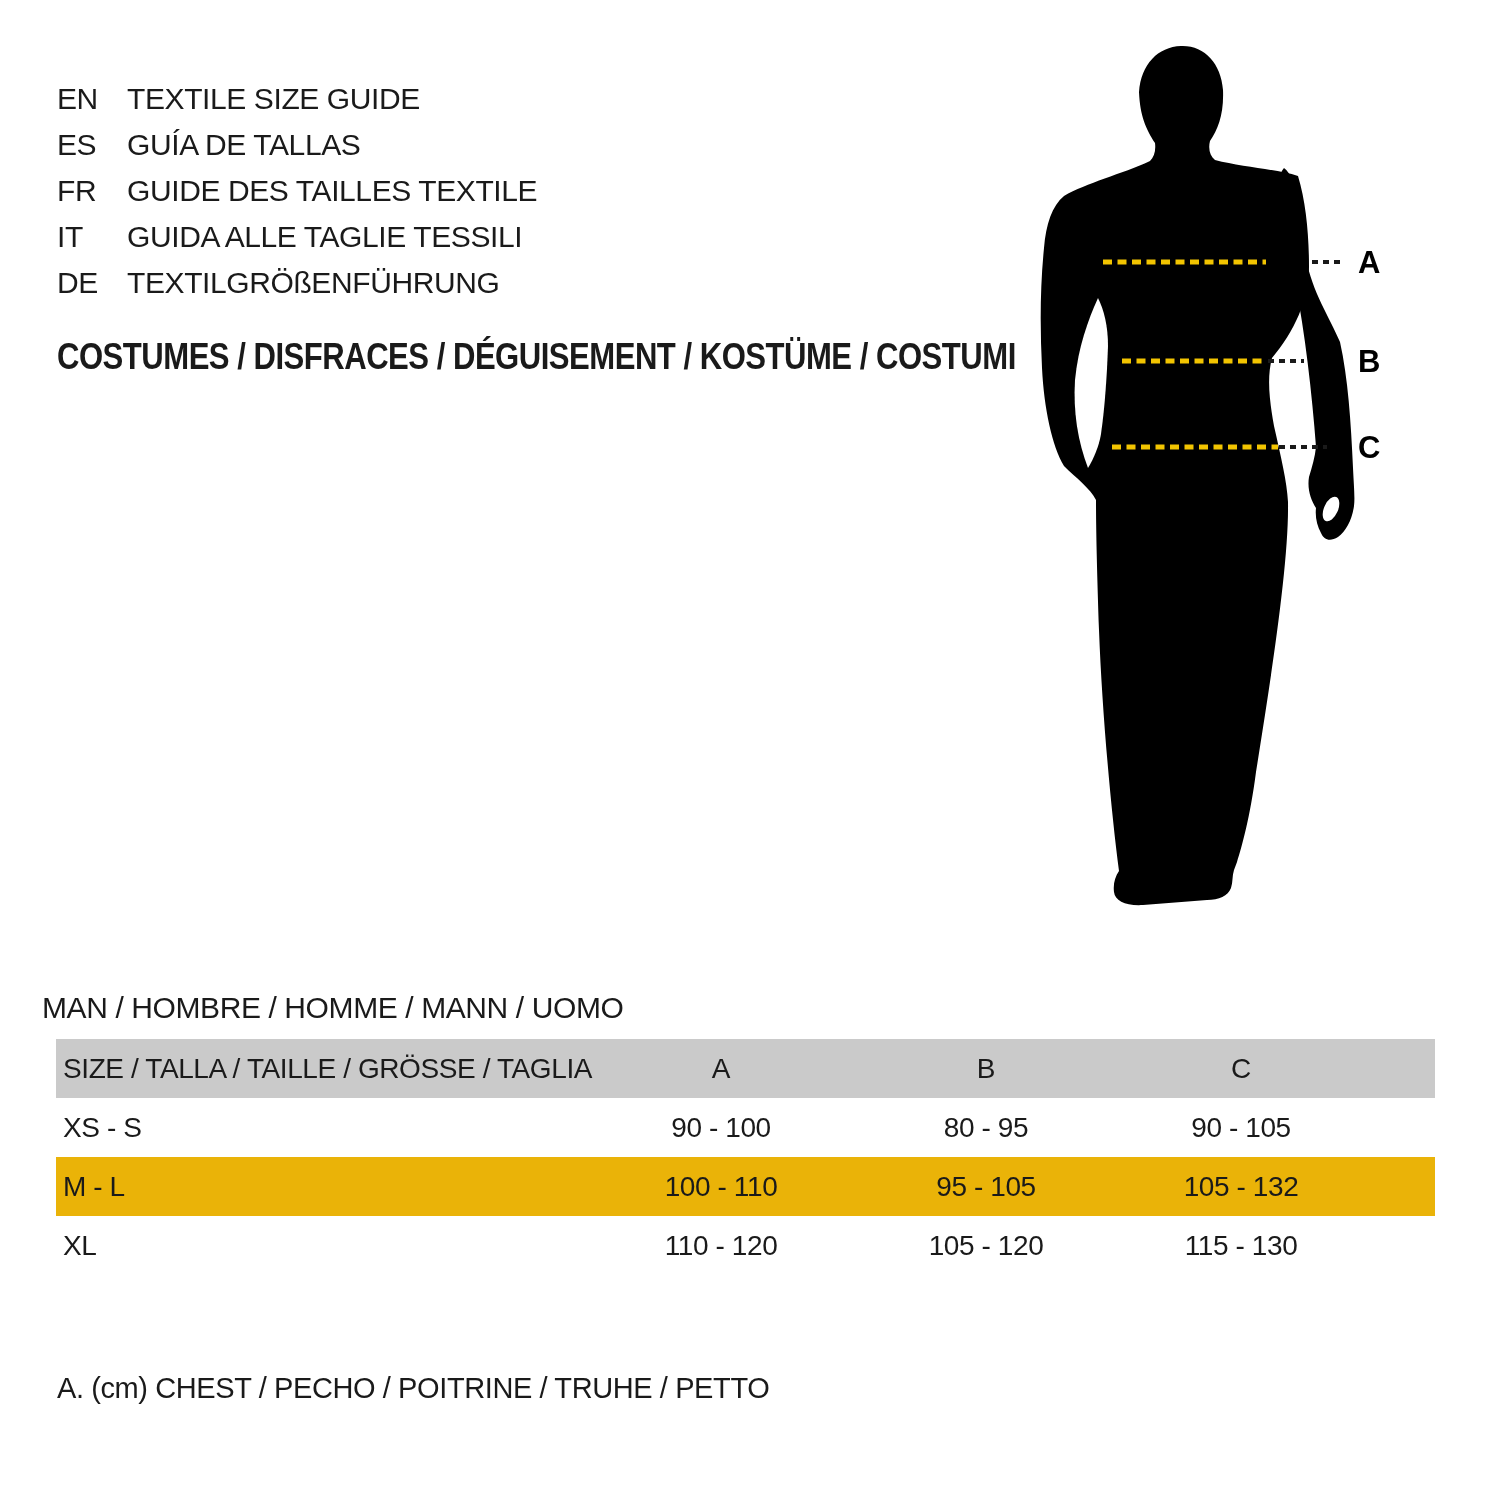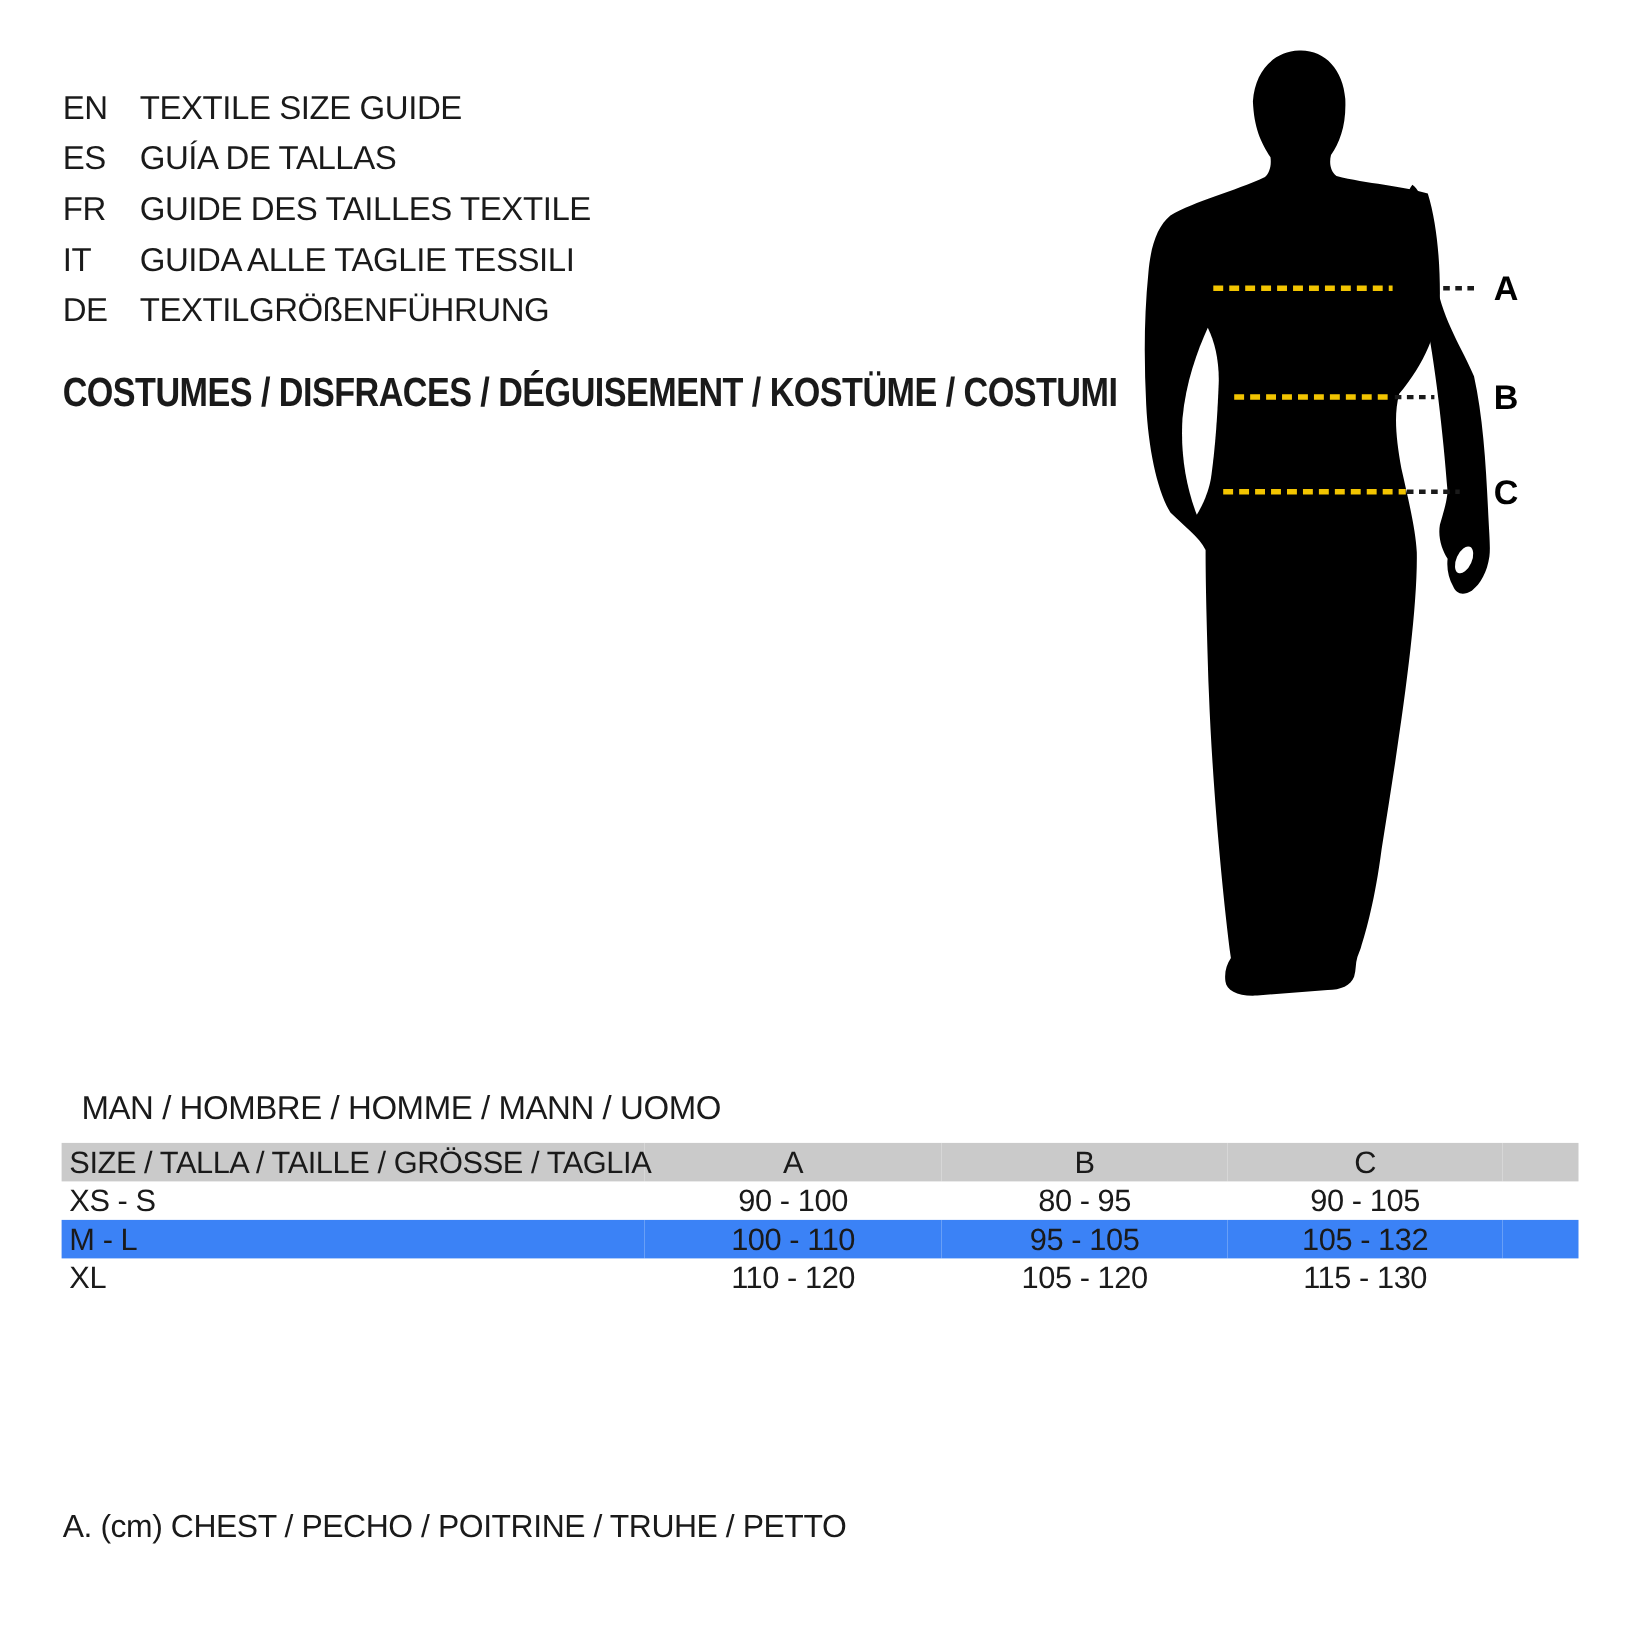--- a/index.html
+++ b/index.html
@@ -23,34 +23,34 @@
     transform:scaleX(0.84);transform-origin:left center;
   }
 
   
   .figure{position:absolute;left:1000px;top:30px;width:450px;height:930px;}
   .figure svg{display:block;}
   .figure text{font-family:"Liberation Sans","DejaVu Sans",sans-serif;font-weight:bold;font-size:31px;}
   .gap{fill:#ffffff;}
 
   
-  .gender{position:absolute;left:74px;top:991px;font-size:30px;letter-spacing:-0.4px;white-space:nowrap;}
+  .gender{position:absolute;left:42px;top:991px;font-size:30px;letter-spacing:-0.4px;white-space:nowrap;}
 
   
   table.size-table{
     position:absolute;left:56px;top:1039px;width:1379px;
     border-collapse:collapse;table-layout:fixed;
     font-size:28px;letter-spacing:-0.4px;
   }
   table.size-table th,table.size-table td{
-    font-weight:normal;height:35px;padding:0;vertical-align:middle;text-align:center;white-space:nowrap;
+    font-weight:normal;height:35px;padding:12px;vertical-align:middle;text-align:center;white-space:nowrap;
   }
   table.size-table th.size-col,table.size-table td.size-col{text-align:left;padding-left:7px;}
   table.size-table thead tr{background:#cacaca;}
-  table.size-table tbody tr.alt{background:#3b82f6;}
+  table.size-table tbody tr.alt{background:#eab308;}
 
   
   .legend{position:absolute;left:57px;top:1365px;}
   .legend-row{display:flex;align-items:center;height:46px;font-size:29px;letter-spacing:-0.4px;white-space:nowrap;}
 </style>
 </head>
 <body>
 
 <div class="page">
 

